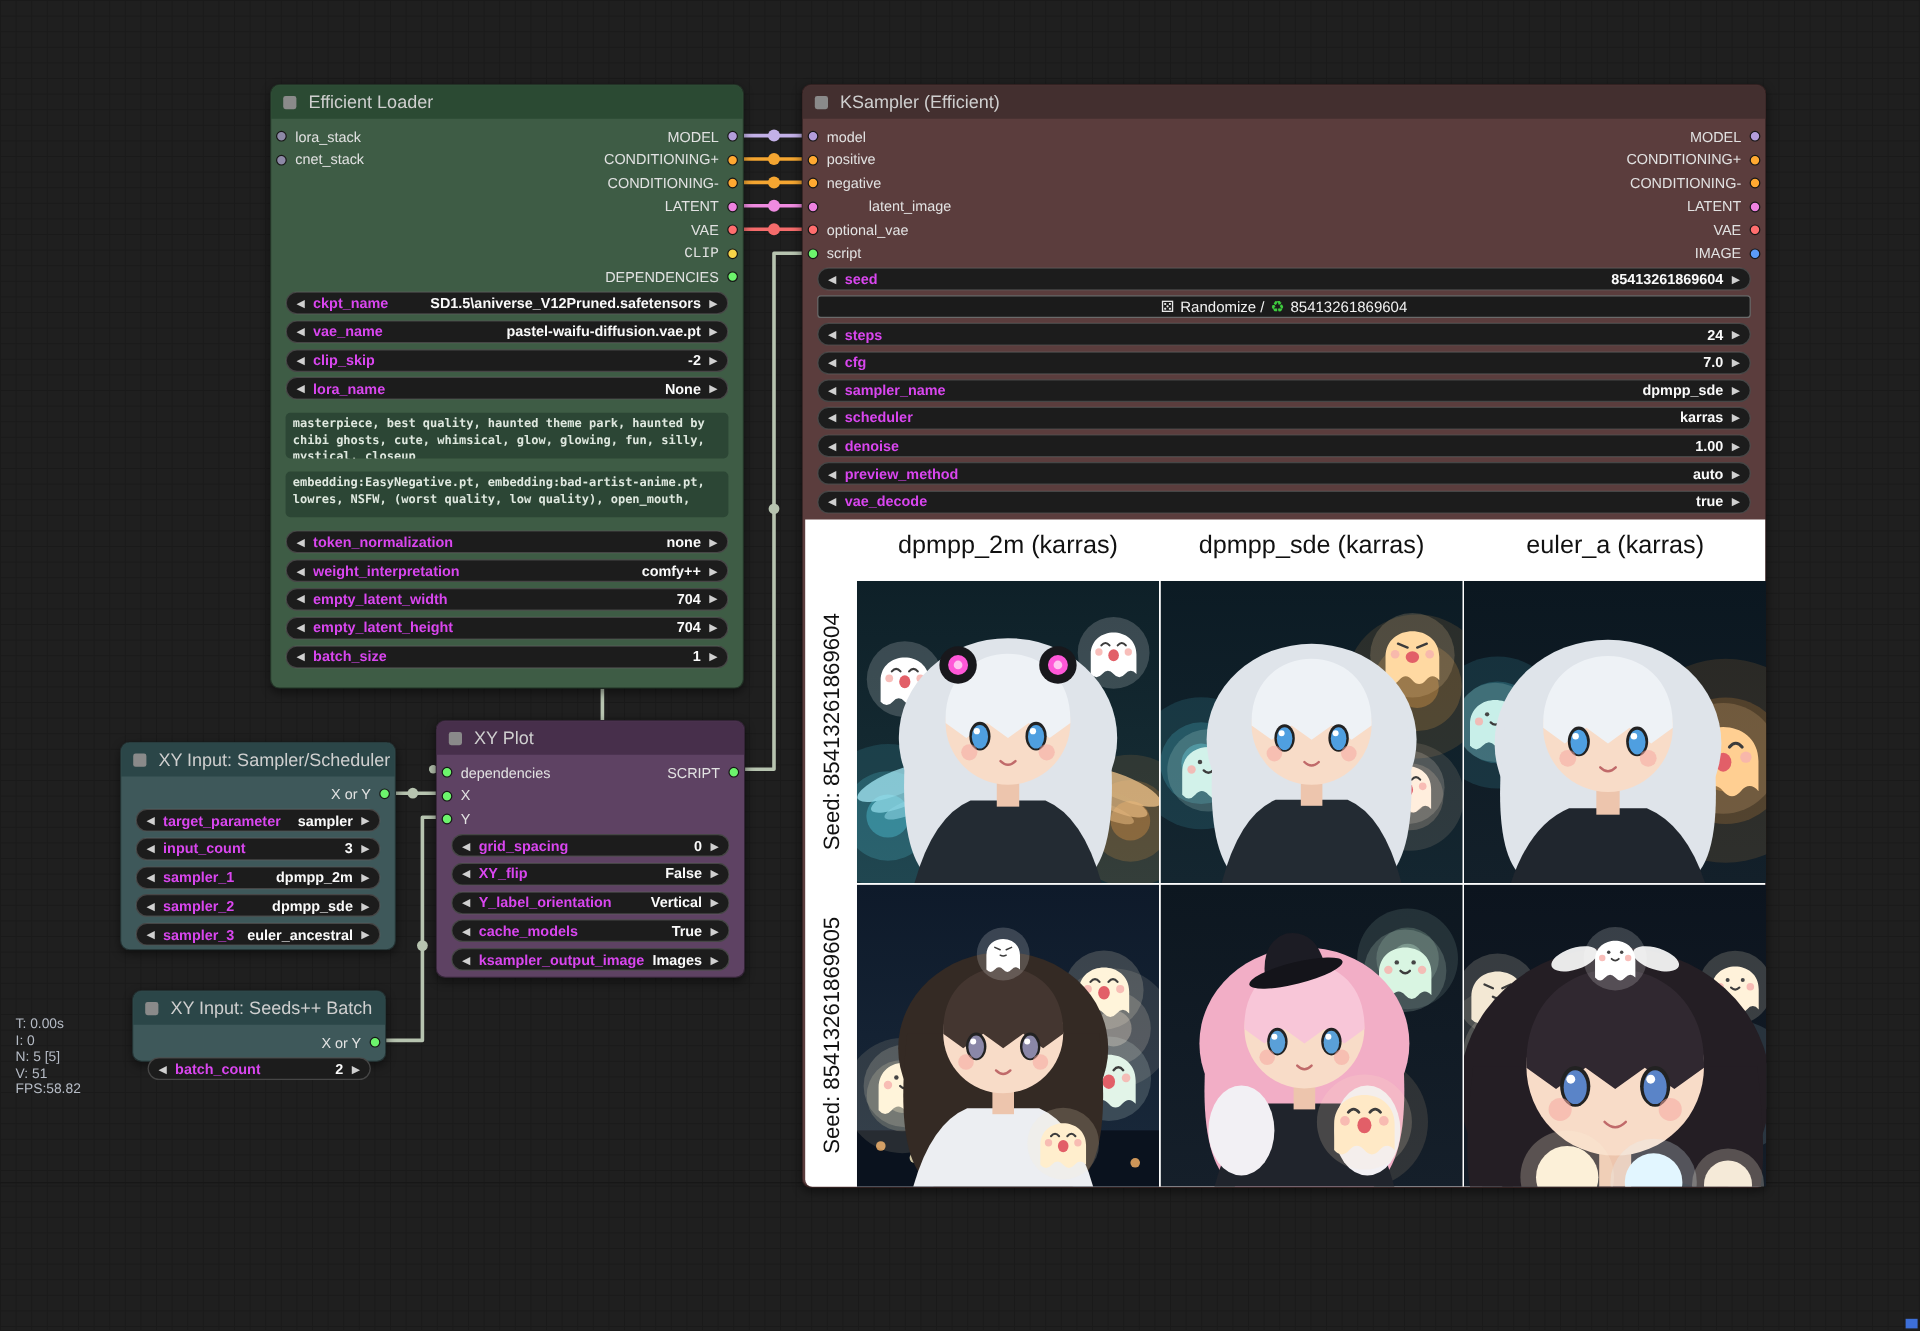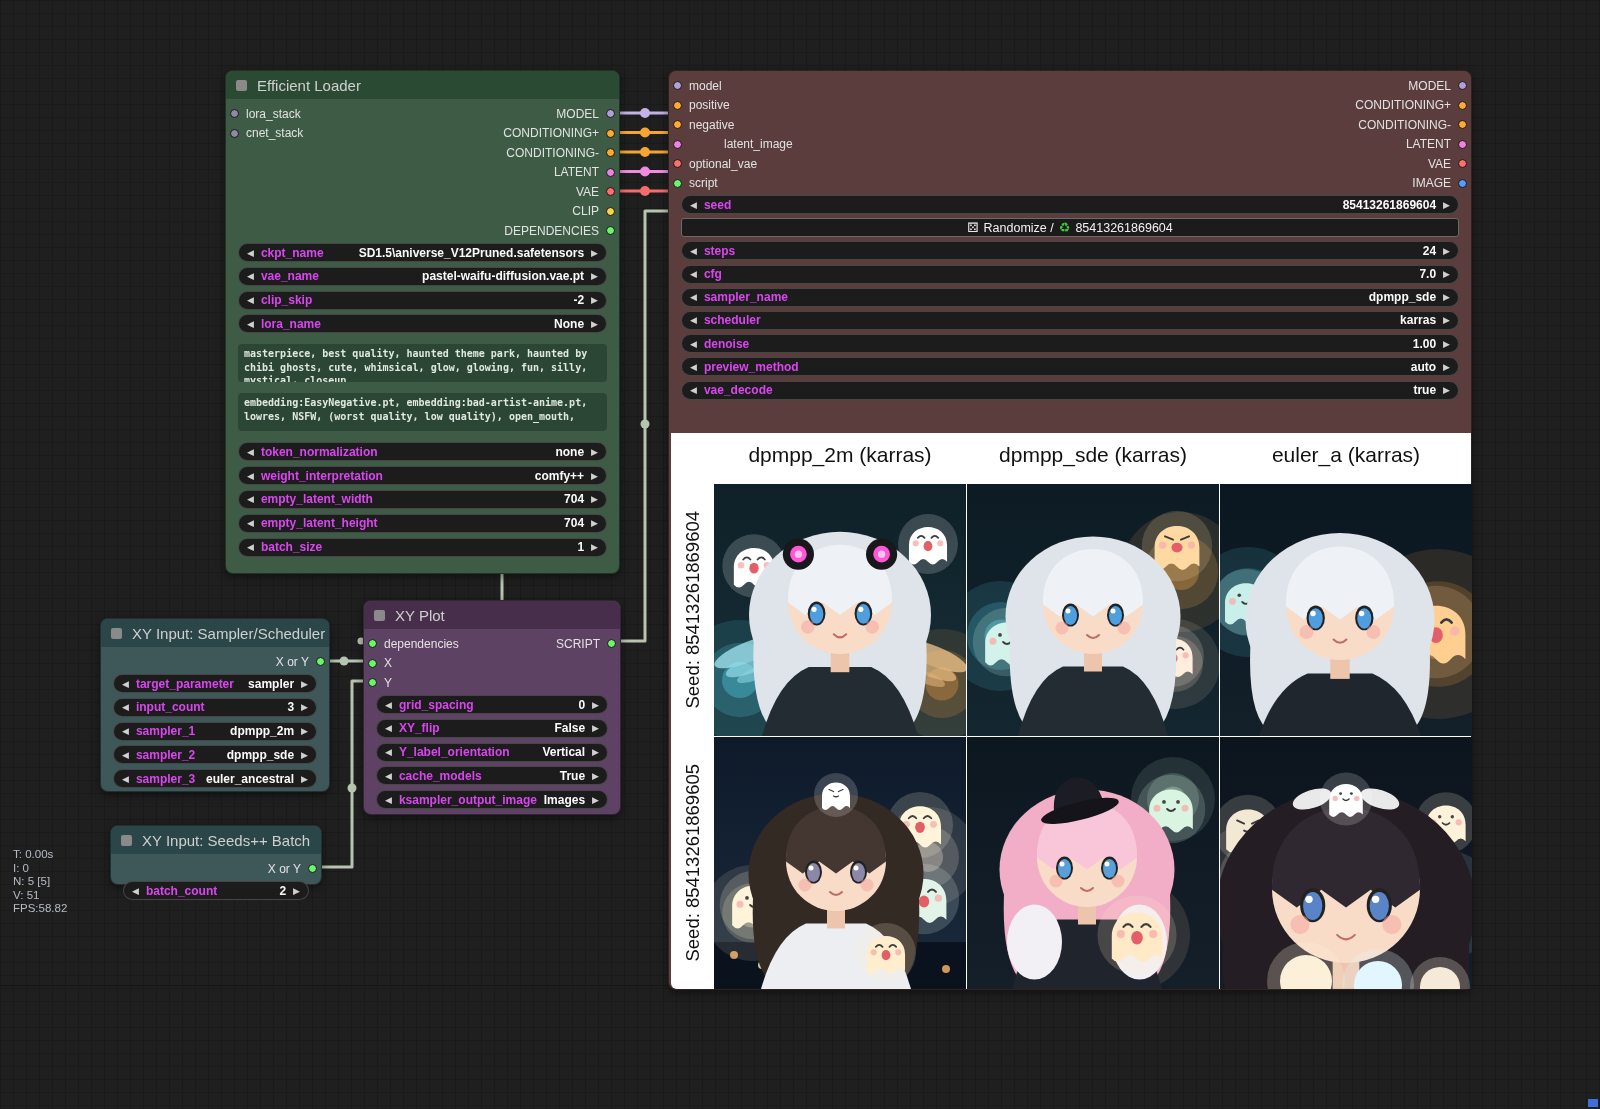--- a/index.html
+++ b/index.html
@@ -115,21 +115,21 @@
           <span>CONDITIONING-</span>
         </div>
         <div class="slot out" style="top: 58.5px;">
           <span class="dot" style="background: rgb(238, 130, 224);"></span>
           <span>LATENT</span>
         </div>
         <div class="slot out" style="top: 78px;">
           <span class="dot" style="background: rgb(255, 110, 110);"></span>
           <span>VAE</span>
         </div>
-        <div class="slot out" style="top: 97.5px;">
+        <div class="slot out" style="top: 97.5px; font-family: Liberation Mono, monospace;">
           <span class="dot" style="background: rgb(248, 213, 72);"></span>
           <span>CLIP</span>
         </div>
         <div class="slot out" style="top: 117px;">
           <span class="dot" style="background: rgb(108, 244, 108);"></span>
           <span>DEPENDENCIES</span>
         </div>
       </div>
     <div class="widgets">
         <div class="pill">
@@ -185,20 +185,24 @@
         <div class="pill">
           <span class="arr">◀</span>
           <span class="wl">batch_size</span>
           <span class="wv">1</span>
           <span class="arr">▶</span>
         </div>
       </div>
   </div>
 
   <div class="node" id="node-ksampler">
+    <div class="nheader">
+      <span class="nsq"></span>
+      <span class="ntitle">KSampler (Efficient)</span>
+    </div>
     <div class="slots" style="height:117px">
         <div class="slot in" style="top: 0px;">
           <span class="dot" style="background: rgb(179, 157, 219);"></span>
           <span>model</span>
         </div>
         <div class="slot in" style="top: 19.5px;">
           <span class="dot" style="background: rgb(255, 169, 49);"></span>
           <span>positive</span>
         </div>
         <div class="slot in" style="top: 39px;">

